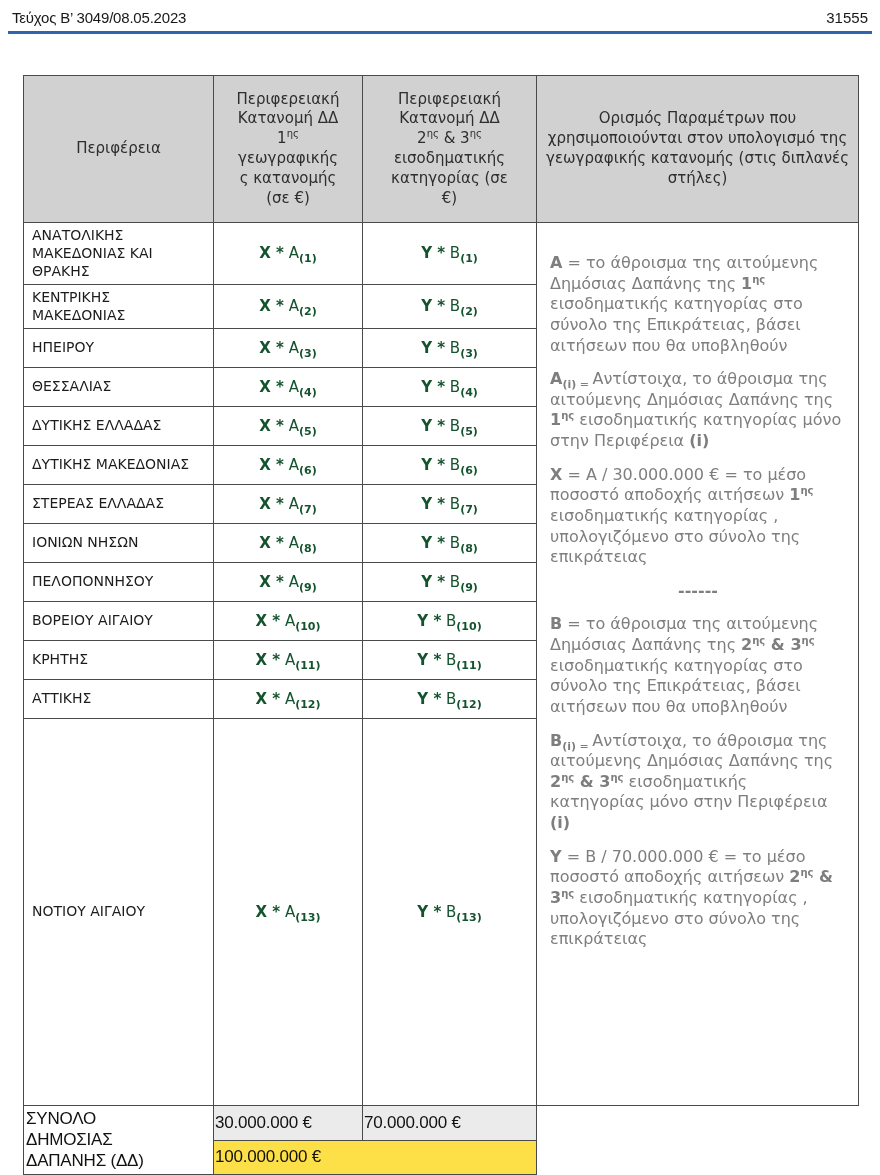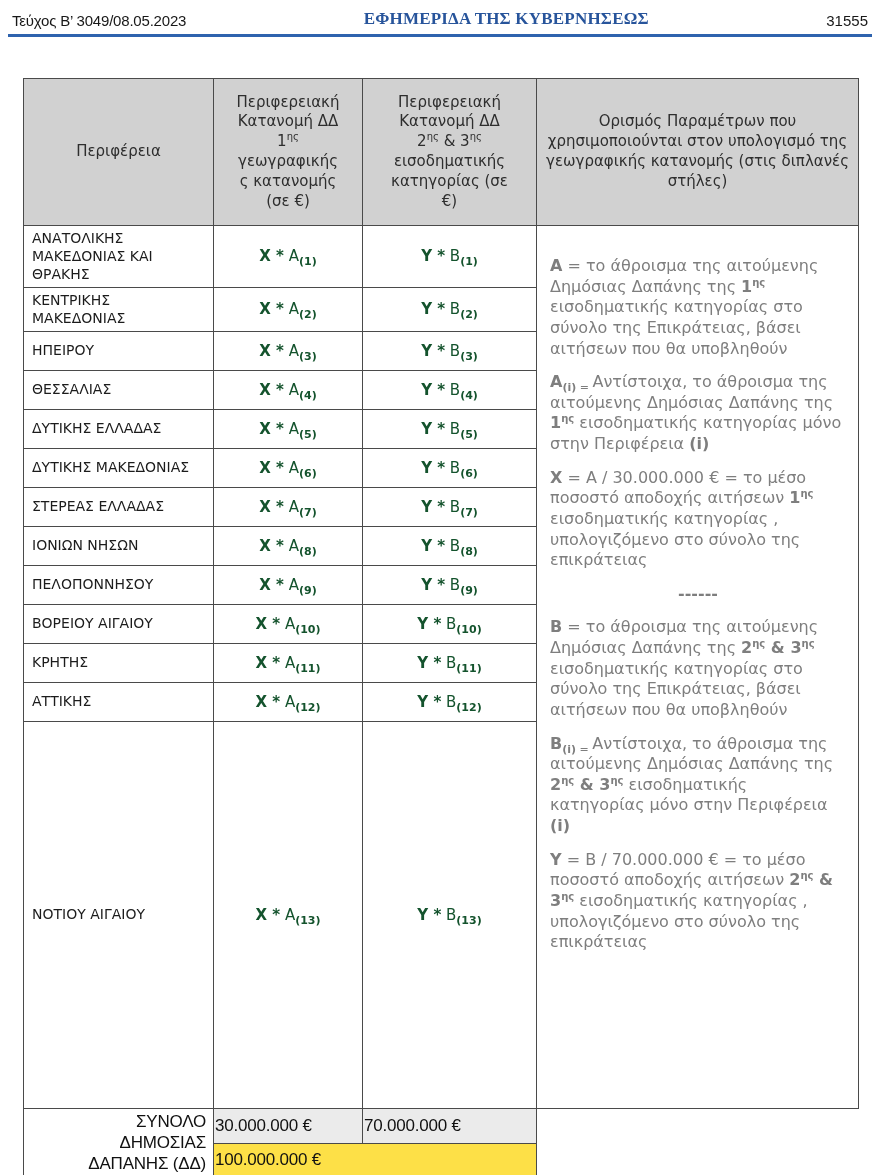--- a/index.html
+++ b/index.html
@@ -59,36 +59,35 @@
   }
   td.params p{margin:13px 0;}
   td.params p.center{text-align:center;}
   td.params p:first-child{margin-top:26px;}
 
   
   .totals-r1{height:35px;}
   .totals-r2{height:34px;}
   td.totals-label{
     font-family:"Liberation Sans",sans-serif;font-size:17px;color:#111;
-    text-align:right;vertical-align:middle;padding:2px 7px 2px 2px;
+    text-align:left;vertical-align:middle;padding:2px 7px 2px 2px;
     line-height:1.25;letter-spacing:-0.2px;
   }
   td.totals-val{
     font-family:"Liberation Sans",sans-serif;font-size:17px;color:#111;
     vertical-align:middle;background:#ebebeb;
     letter-spacing:-0.2px;
   }
   td.totals-combined{background:#fde047;}
 </style>
 </head>
 <body>
 
 <header class="page-header">
   <span class="issue">Τεύχος Β’ 3049/08.05.2023</span>
-  <span class="masthead">ΕΦΗΜΕΡΙΔΑ ΤΗΣ ΚΥΒΕΡΝΗΣΕΩΣ</span>
   <span class="page-number">31555</span>
 </header>
 <div class="blue-rule"></div>
 
 <table class="dist">
   <colgroup>
     <col style="width:190px">
       <col style="width:149px">
       <col style="width:174px">
       <col style="width:322px">

